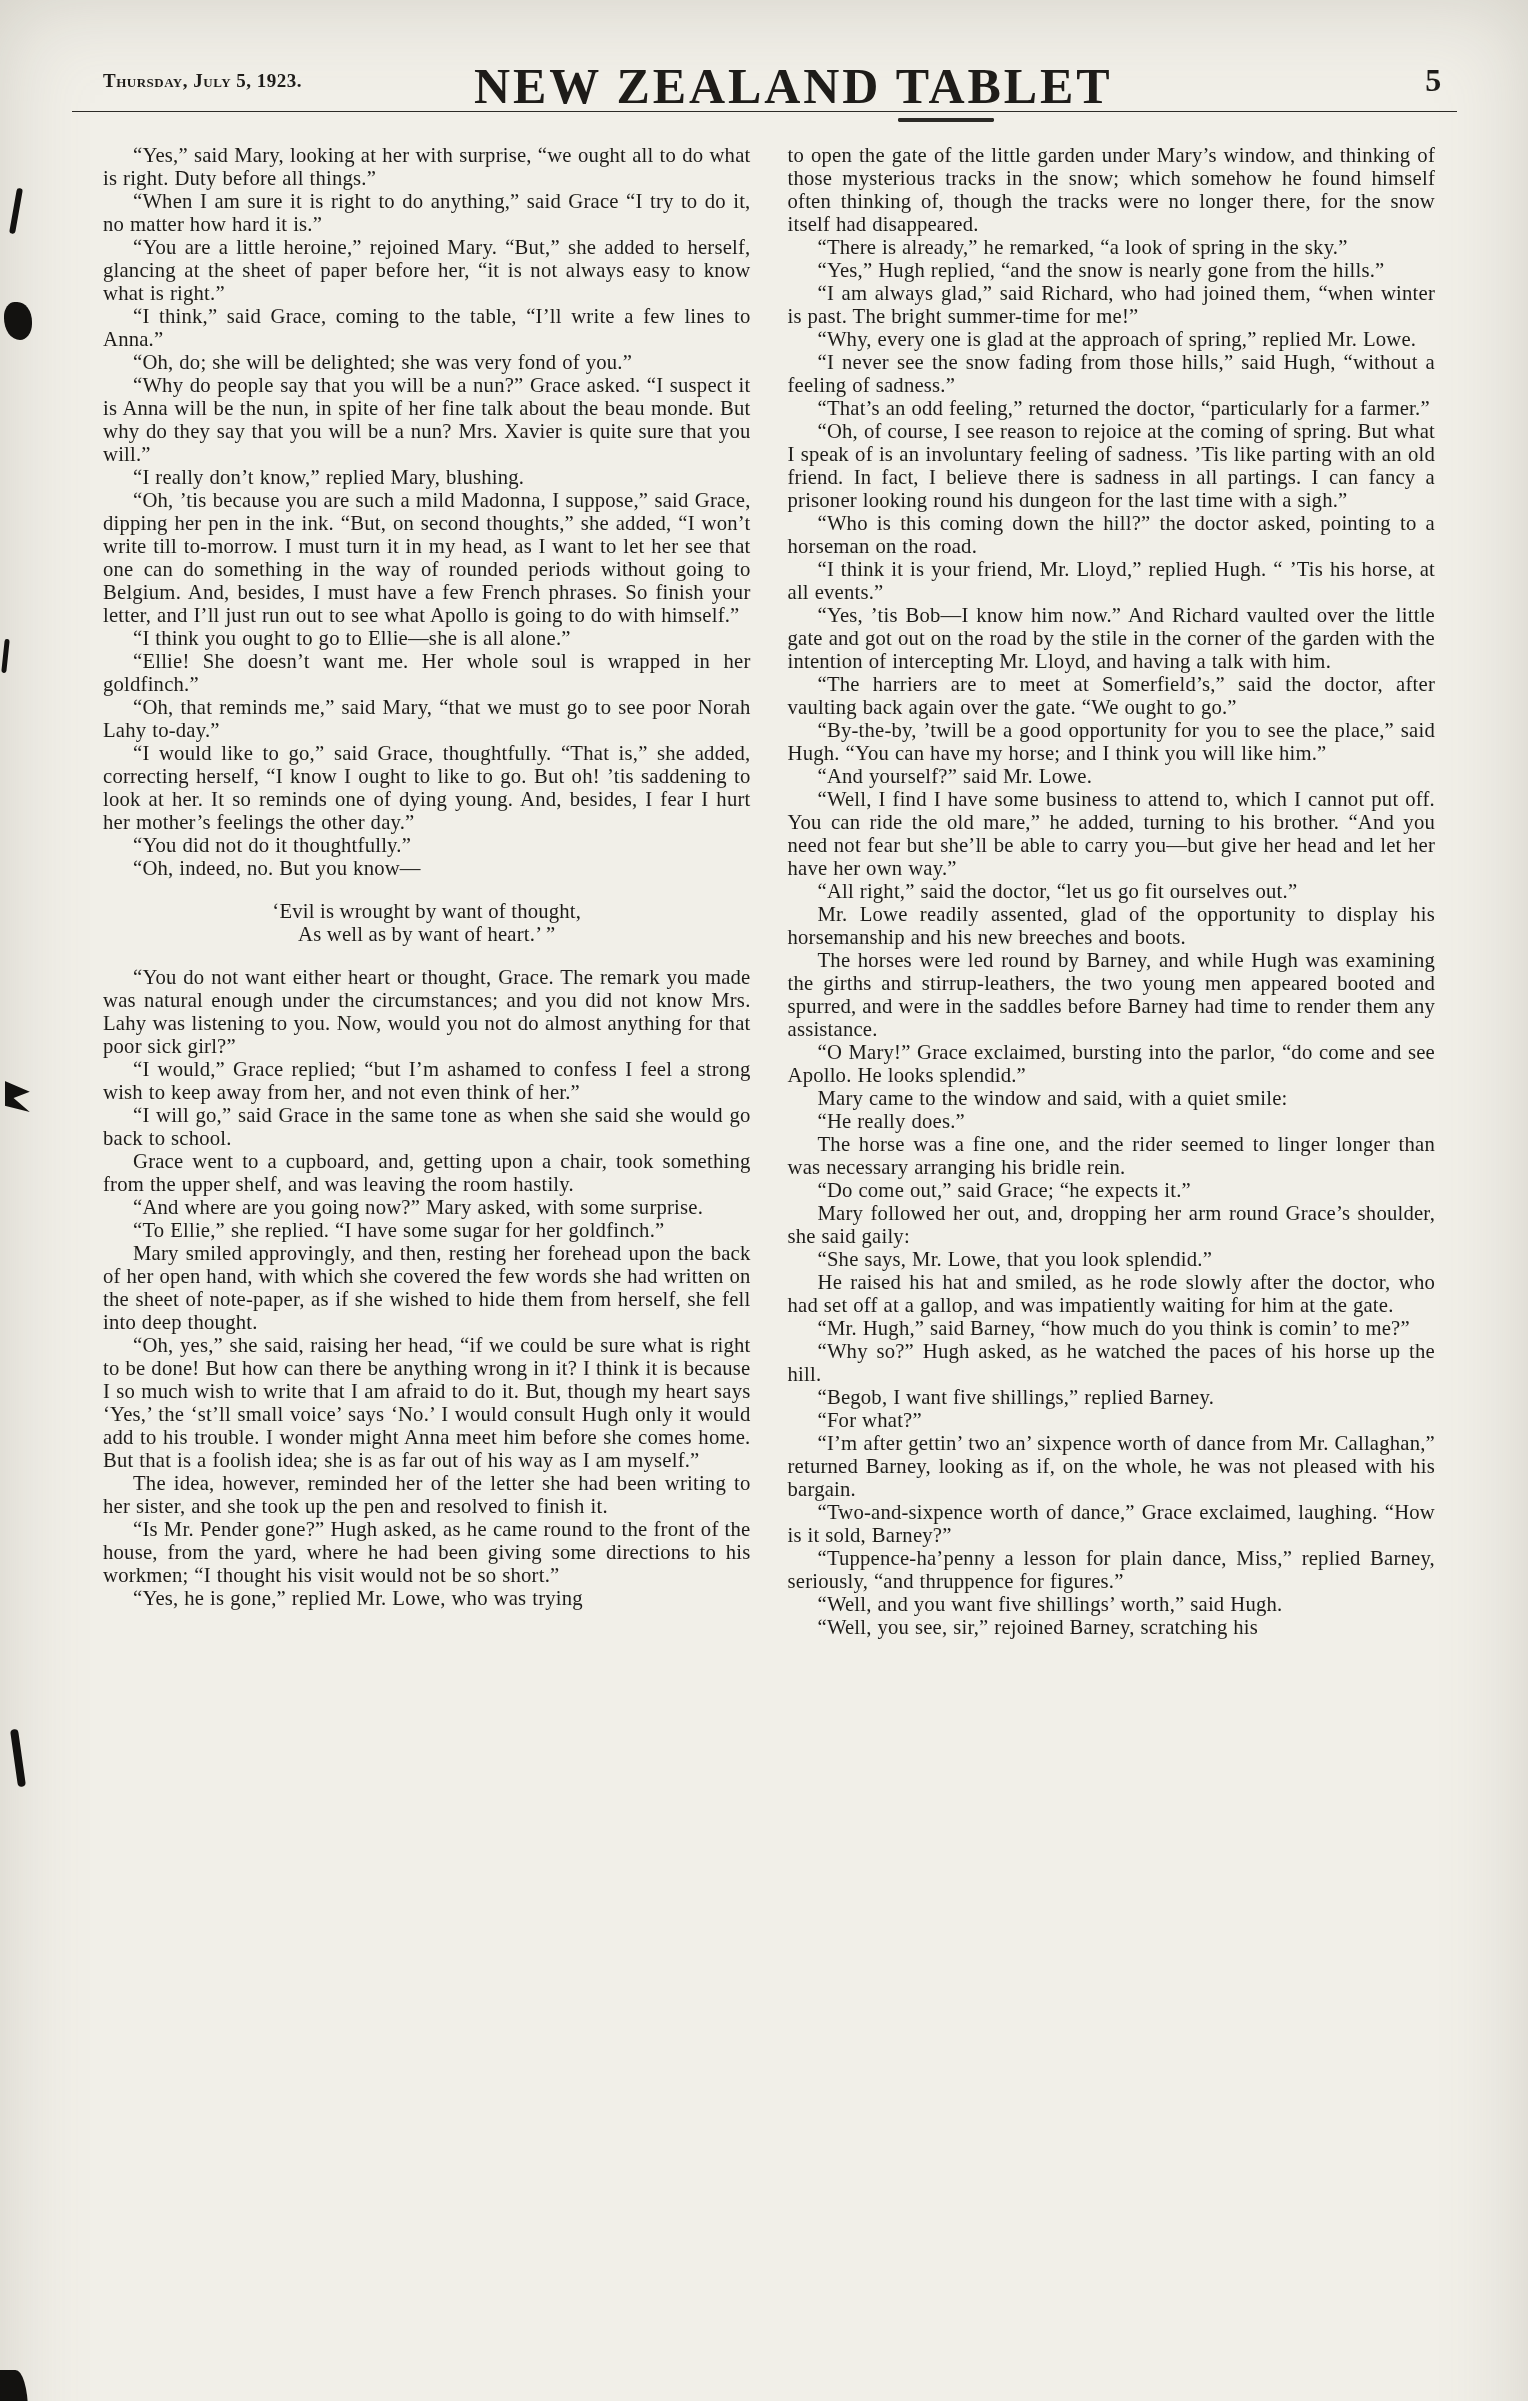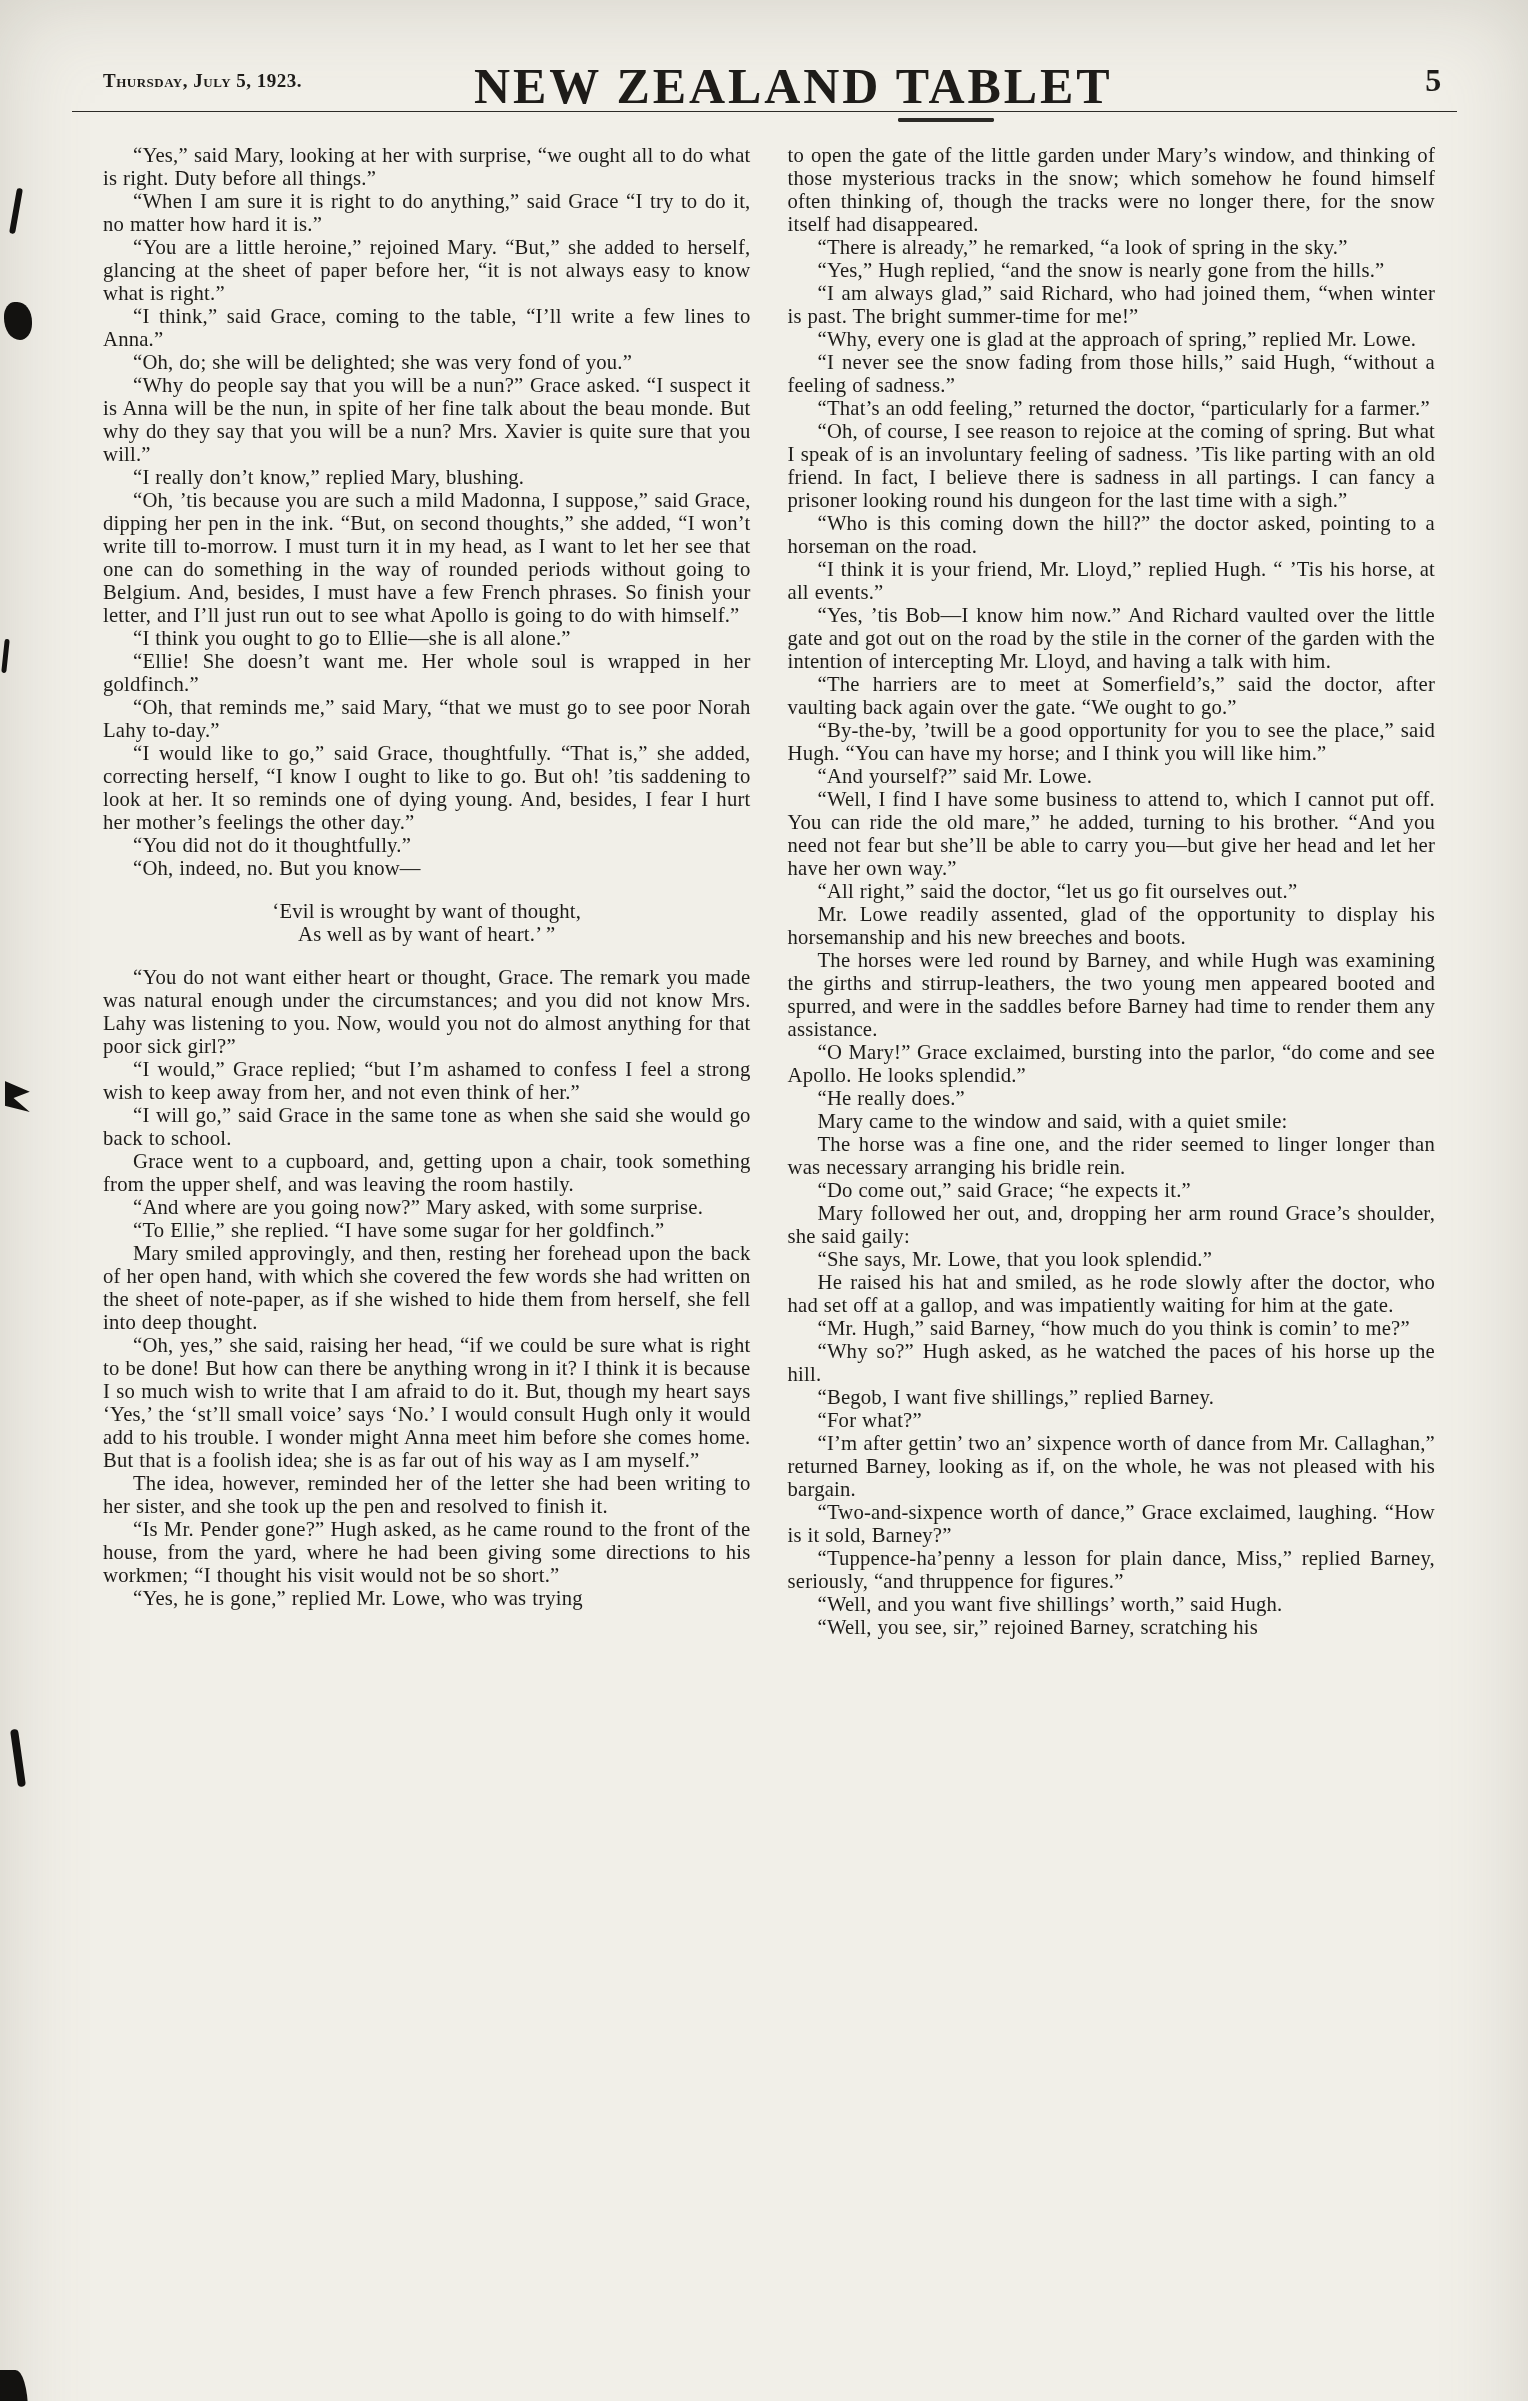--- a/index.html
+++ b/index.html
@@ -132,22 +132,22 @@
           <p class="para" data-name="paragraph">“I think it is your friend, Mr. Lloyd,” replied Hugh.  “ ’Tis his horse, at all events.”</p>
           <p class="para" data-name="paragraph">“Yes, ’tis Bob—I know him now.”  And Richard vaulted over the little gate and got out on the road by the stile in the corner of the garden with the intention of intercepting Mr. Lloyd, and having a talk with him.</p>
           <p class="para" data-name="paragraph">“The harriers are to meet at Somerfield’s,” said the doctor, after vaulting back again over the gate.  “We ought to go.”</p>
           <p class="para" data-name="paragraph">“By-the-by, ’twill be a good opportunity for you to see the place,” said Hugh.  “You can have my horse; and I think you will like him.”</p>
           <p class="para" data-name="paragraph">“And yourself?” said Mr. Lowe.</p>
           <p class="para" data-name="paragraph">“Well, I find I have some business to attend to, which I cannot put off.  You can ride the old mare,” he added, turning to his brother.  “And you need not fear but she’ll be able to carry you—but give her head and let her have her own way.”</p>
           <p class="para" data-name="paragraph">“All right,” said the doctor, “let us go fit ourselves out.”</p>
           <p class="para" data-name="paragraph">Mr. Lowe readily assented, glad of the opportunity to display his horsemanship and his new breeches and boots.</p>
           <p class="para" data-name="paragraph">The horses were led round by Barney, and while Hugh was examining the girths and stirrup-leathers, the two young men appeared booted and spurred, and were in the saddles before Barney had time to render them any assistance.</p>
           <p class="para" data-name="paragraph">“O Mary!” Grace exclaimed, bursting into the parlor, “do come and see Apollo.  He looks splendid.”</p>
+          <p class="para" data-name="paragraph">Mary came to the window and said, with a quiet smile:</p>
           <p class="para" data-name="paragraph">“He really does.”</p>
-          <p class="para" data-name="paragraph">Mary came to the window and said, with a quiet smile:</p>
           <p class="para" data-name="paragraph">The horse was a fine one, and the rider seemed to linger longer than was necessary arranging his bridle rein.</p>
           <p class="para" data-name="paragraph">“Do come out,” said Grace; “he expects it.”</p>
           <p class="para" data-name="paragraph">Mary followed her out, and, dropping her arm round Grace’s shoulder, she said gaily:</p>
           <p class="para" data-name="paragraph">“She says, Mr. Lowe, that you look splendid.”</p>
           <p class="para" data-name="paragraph">He raised his hat and smiled, as he rode slowly after the doctor, who had set off at a gallop, and was impatiently waiting for him at the gate.</p>
           <p class="para" data-name="paragraph">“Mr. Hugh,” said Barney, “how much do you think is comin’ to me?”</p>
           <p class="para" data-name="paragraph">“Why so?” Hugh asked, as he watched the paces of his horse up the hill.</p>
           <p class="para" data-name="paragraph">“Begob, I want five shillings,” replied Barney.</p>
           <p class="para" data-name="paragraph">“For what?”</p>
           <p class="para" data-name="paragraph">“I’m after gettin’ two an’ sixpence worth of dance from Mr. Callaghan,” returned Barney, looking as if, on the whole, he was not pleased with his bargain.</p>

